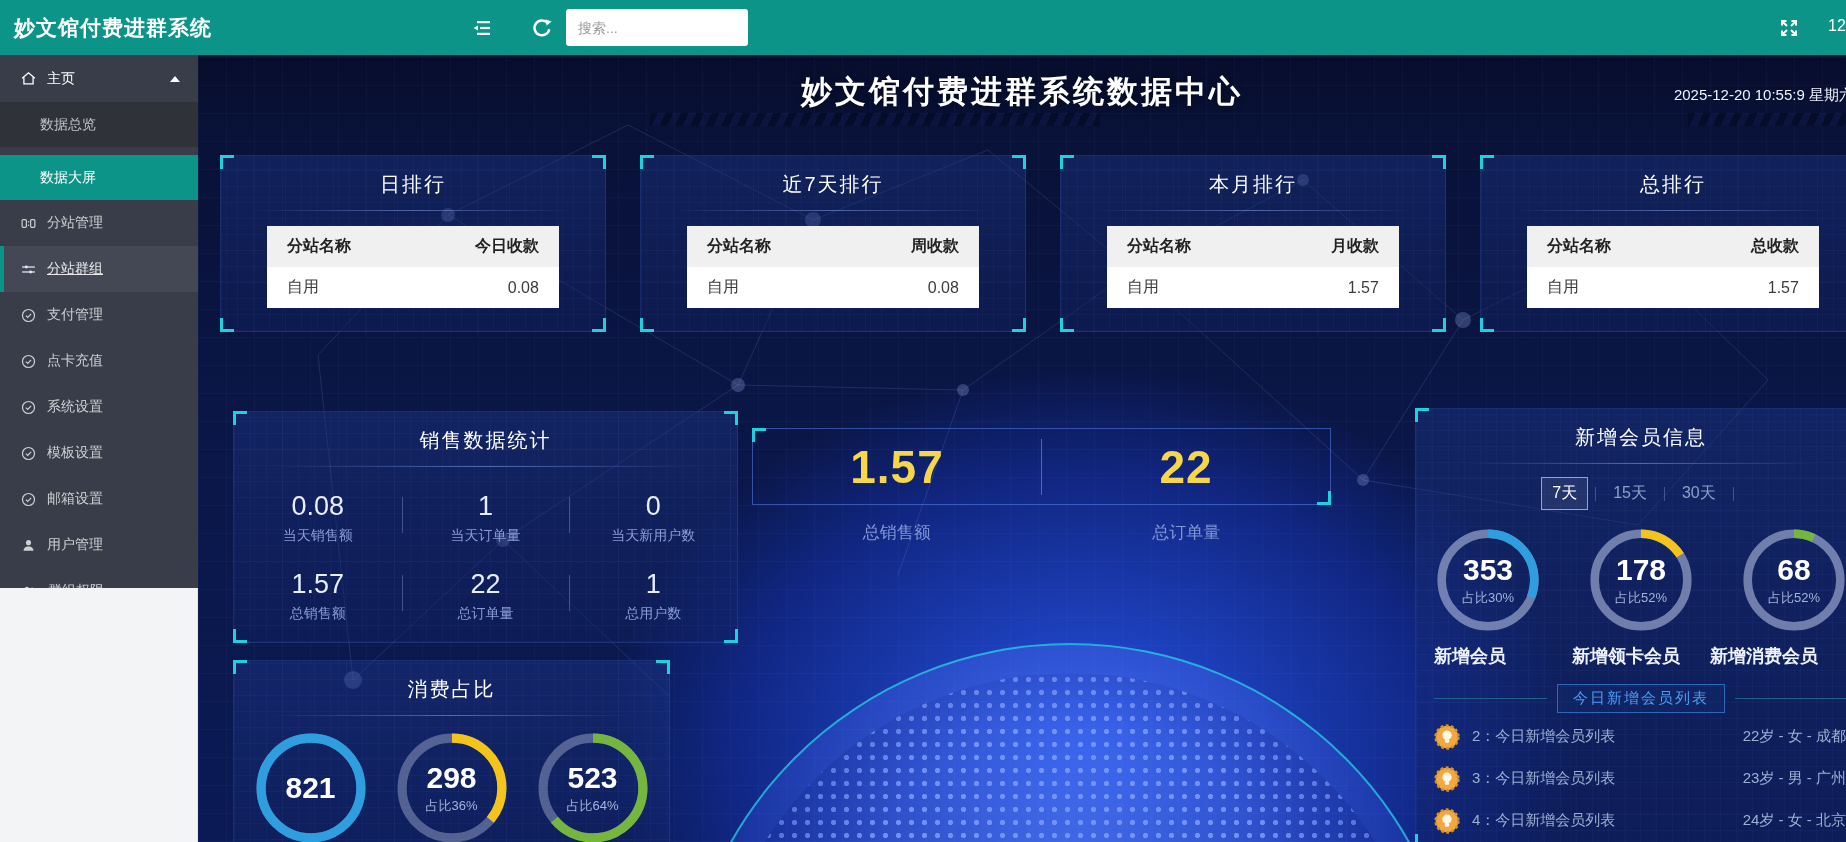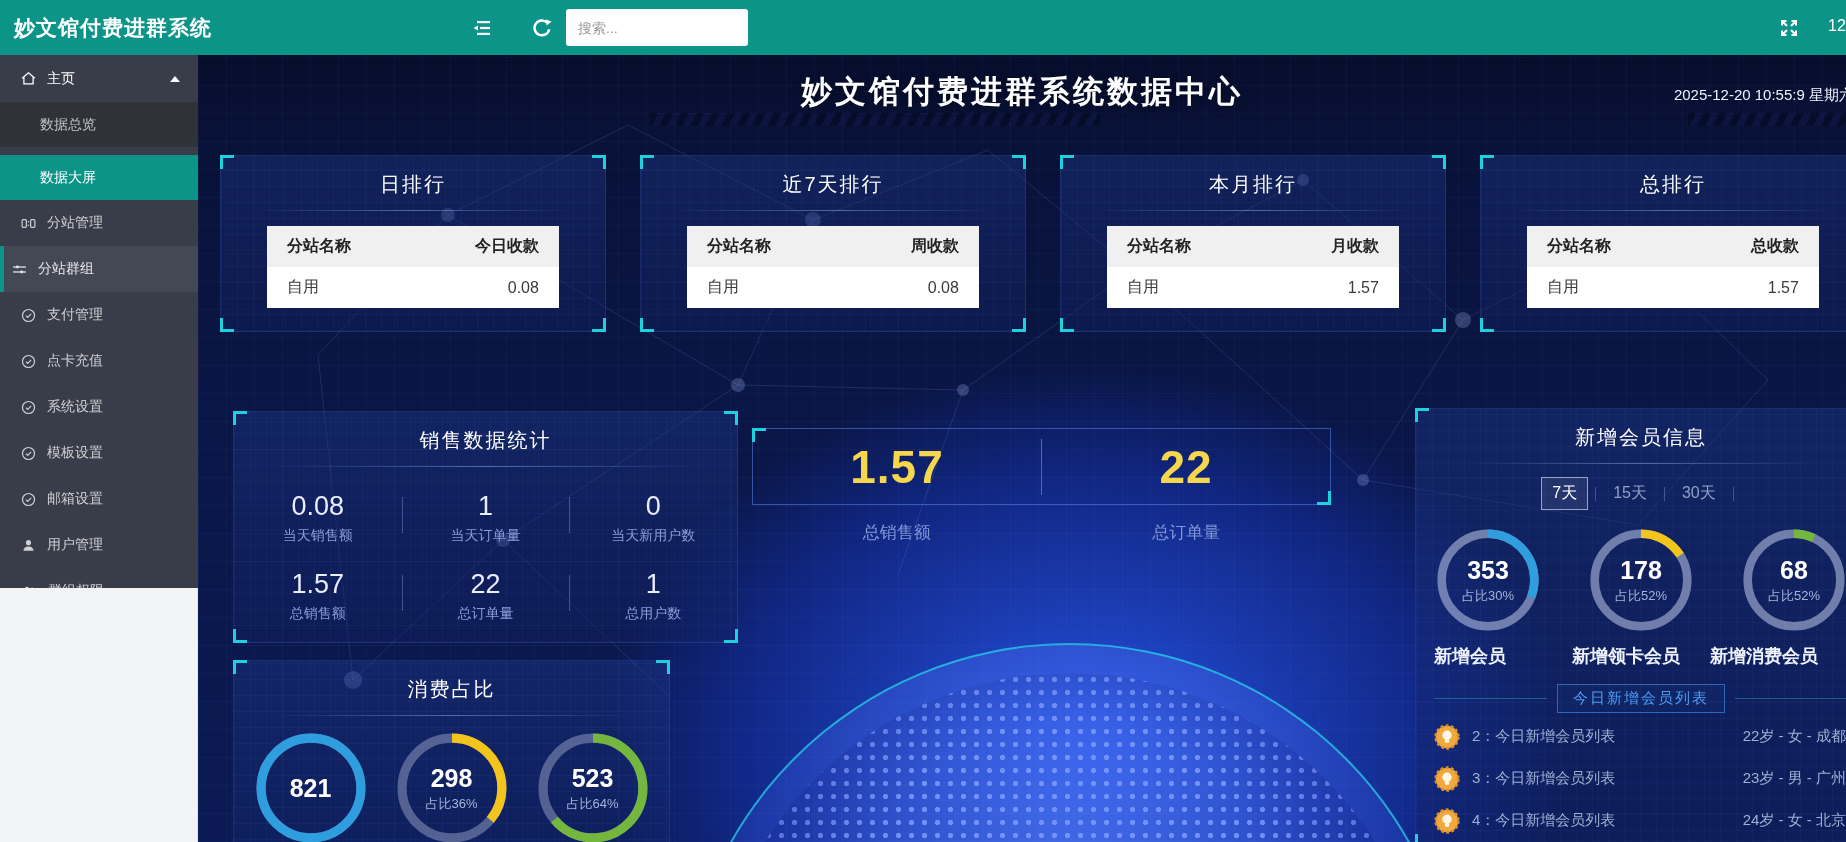--- a/index.html
+++ b/index.html
@@ -28,21 +28,21 @@
     gap:10px; cursor:pointer; white-space:nowrap; }
   .side-item.home { color:#fff; }
   .side-item svg { flex:0 0 auto; }
   .caret-up { margin-left:auto; margin-right:18px; width:0; height:0;
     border-left:5px solid transparent; border-right:5px solid transparent;
     border-bottom:6px solid #fff; }
   .side-sub { background:#2f3239; height:45px; display:flex; align-items:center;
     padding-left:40px; color:#c2c4c9; cursor:pointer; }
   .side-sub.active { background:#0d9488; color:#fff;margin-top:8px; }
   .side-item.selected { background:#444855; border-left:4px solid #0d9488;
-    padding-left:7px; color:#e8e8ea; }
+    padding-left:16px; color:#e8e8ea;text-decoration:underline; }
   .side-rest { position:absolute; left:0; top:588px; width:198px; height:254px;
     background:#f3f4f6; border-right:1px solid #e3e4e6; z-index:8; }
 
   
   .main { position:absolute; left:198px; top:55px; width:1648px; height:787px;
     overflow:hidden; z-index:1;
     background:
       radial-gradient(ellipse 640px 500px at 54% 88%, rgba(42,92,255,.85), rgba(26,62,218,.38) 55%, rgba(10,25,90,0) 76%),
       linear-gradient(180deg,#081033 0%,#0a1646 45%,#0b1a55 100%); }
   .main::after { content:""; position:absolute; inset:0; pointer-events:none;
@@ -120,21 +120,21 @@
   .totals-labels .lbl { flex:1; text-align:center; color:#8297d6; font-size:17px; }
 
   
   .ring { position:relative; }
   .ring svg { display:block; width:100%; height:100%; }
   .ring circle { fill:none; stroke-width:9; }
   .ring .base { stroke:rgba(140,152,190,.55); }
   .ring.light .base { stroke:rgba(176,188,222,.6); }
   .ring-text { position:absolute; inset:0; display:flex; flex-direction:column;
     align-items:center; justify-content:center; }
-  .ring-val { font-size:25px; font-weight:bold; color:#fff; }
+  .ring-val { font-size:30px; font-weight:bold; color:#fff; }
   .ring-ratio { font-size:13px; color:#a5b4dc; margin-top:2px; }
   .ring-ratio:empty { display:none; }
 
   
   .consumption-card { position:absolute; left:35px; top:605px; width:437px; height:245px; }
   .rings-row { display:flex; justify-content:space-around; margin-top:16px; padding:0 6px; }
   .rings-row .ring { width:112px; height:112px; }
 
   
   .members-panel { position:absolute; left:1217px; top:353px; width:452px; height:440px;

